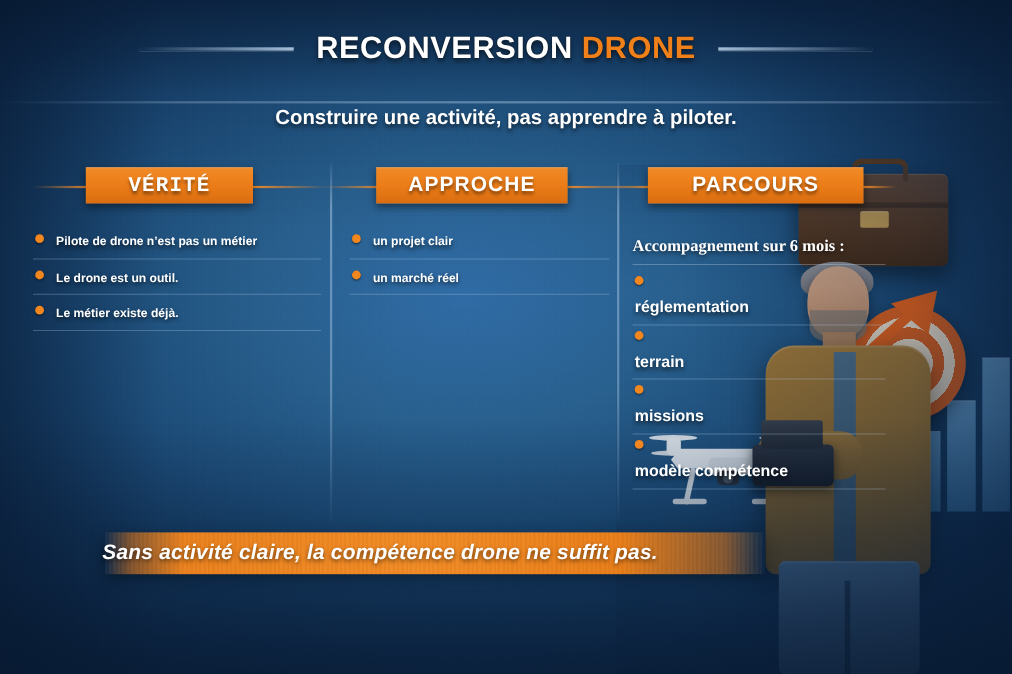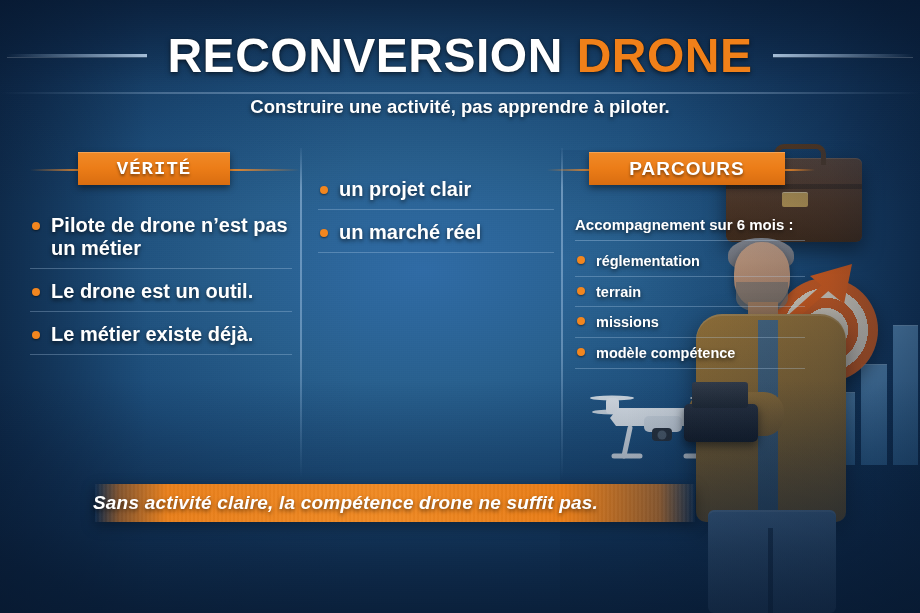--- a/index.html
+++ b/index.html
@@ -50,21 +50,21 @@
   }
   .title-rule {
     height: 3px; width: 140px; flex: 0 0 auto;
     background: linear-gradient(to right, rgba(170,200,230,0.0), rgba(190,214,238,0.85));
     box-shadow: 0 1px 0 rgba(255,255,255,0.18);
   }
   .title-rule.right {
     background: linear-gradient(to left, rgba(170,200,230,0.0), rgba(190,214,238,0.85));
   }
   .title {
-    font-size: 48px;
+    font-size: 28px;
     font-weight: 700;
     letter-spacing: 0.5px;
     white-space: nowrap;
     padding: 0 20px;
     text-shadow: 0 2px 5px rgba(0,0,0,.55), 0 0 1px rgba(0,0,0,.8);
   }
   .title .w1 { color: #ffffff; }
   .title .w2 { color: #f08019; }
 
   .sub-rule {
@@ -126,51 +126,52 @@
 
   
   .lead {
     margin-top: 28px;
     color: #ffffff;
     font-size: 15px;
     font-weight: 700;
     text-shadow: 0 2px 4px rgba(0,0,0,.6);
     padding-bottom: 7px;
     border-bottom: 1px solid rgba(185,212,238,0.34);
+    font-family: Liberation Serif, serif;
   }
 
   ul.bullets {
     list-style: none;
     margin: 0;
     padding: 0;
   }
   .c1 ul.bullets, .c2 ul.bullets { margin-top: 26px; }
   .c3 ul.bullets { margin-top: 12px; }
 
   ul.bullets li {
     display: flex;
     align-items: baseline;
     gap: 11px;
     padding: 0 4px 8px 2px;
     margin-bottom: 11px;
     border-bottom: 1px solid rgba(185,212,238,0.30);
   }
-  .c3 ul.bullets li { margin-bottom: 7px; padding-bottom: 6px; }
+  .c3 ul.bullets li { margin-bottom: 7px; padding-bottom: 6px; flex-direction: column; }
 
   .dot {
     flex: 0 0 auto;
     width: 8px; height: 8px;
     border-radius: 50%;
     background: #f2861f;
     box-shadow: 0 1px 2px rgba(0,0,0,.5);
     transform: translateY(-2px);
   }
   .btext {
     color: #ffffff;
-    font-size: 20px;
+    font-size: 11px;
     font-weight: 700;
     line-height: 1.15;
     text-shadow: 0 2px 4px rgba(0,0,0,.62);
   }
   .c3 .btext { font-size: 14.5px; }
 
   
   .art { position: absolute; left: 560px; top: 150px; width: 360px; height: 463px; }
 
   
@@ -347,20 +348,25 @@
         <span class="btext">Le drone est un outil.</span>
       </li>
       <li>
         <span class="dot"></span>
         <span class="btext">Le métier existe déjà.</span>
       </li>
     </ul>
   </div>
 
   <div class="col c2">
+    <div class="tab-wrap">
+      <div class="tab-rule l"></div>
+      <div class="tab-rule r"></div>
+      <div class="tab">APPROCHE</div>
+    </div>
     <ul class="bullets">
       <li>
         <span class="dot"></span>
         <span class="btext">un projet clair</span>
       </li>
       <li>
         <span class="dot"></span>
         <span class="btext">un marché réel</span>
       </li>
     </ul>

